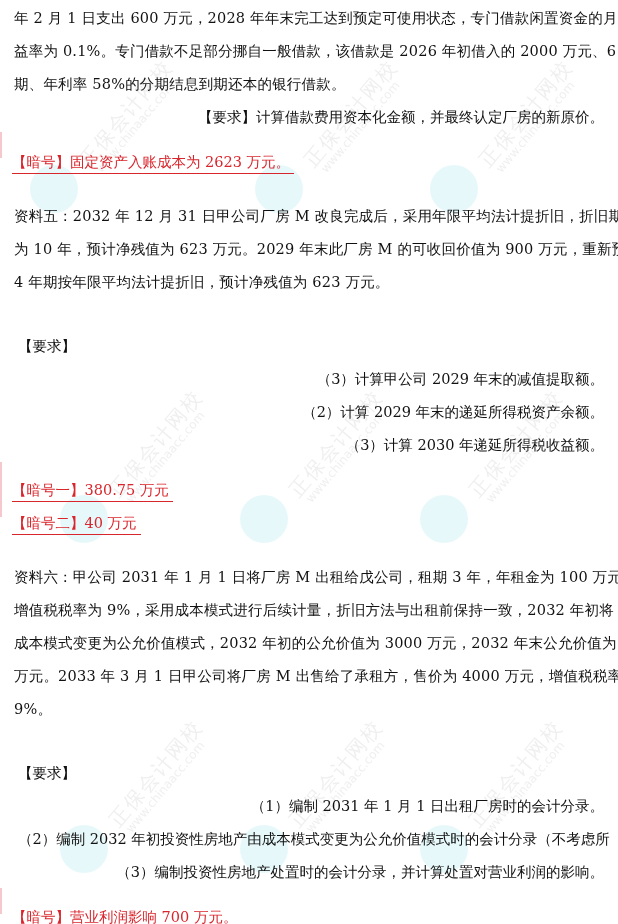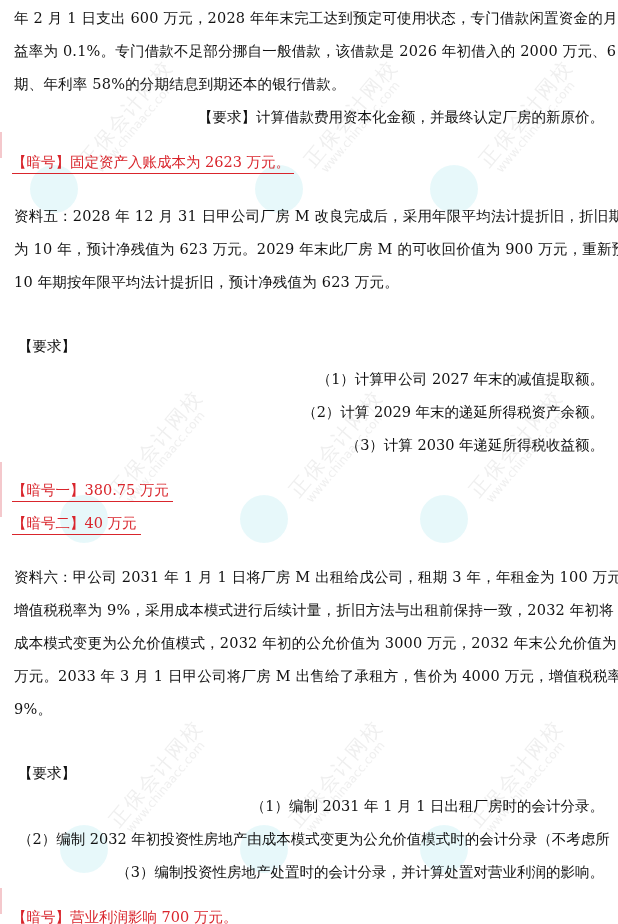--- a/index.html
+++ b/index.html
@@ -172,26 +172,26 @@
     <span class="line">期、年利率 58%的分期结息到期还本的银行借款。</span>
   </div>
   <div class="req-item" style="padding-left:0;">【要求】计算借款费用资本化金额，并最终认定厂房的新原价。</div>
   <div class="answer-row">
     <span class="answer">【暗号】固定资产入账成本为 2623 万元。</span>
   </div>
 
   <div class="gap"></div>
 
   <div class="para">
-    <span class="line">资料五：2028 年 12 月 31 日甲公司厂房 M 改良完成后，采用年限平均法计提折旧，折旧期</span>
+    <span class="line">资料五：2032 年 12 月 31 日甲公司厂房 M 改良完成后，采用年限平均法计提折旧，折旧期</span>
     <span class="line">为 10 年，预计净残值为 623 万元。2029 年末此厂房 M 的可收回价值为 900 万元，重新预计</span>
-    <span class="line">10 年期按年限平均法计提折旧，预计净残值为 623 万元。</span>
+    <span class="line">4 年期按年限平均法计提折旧，预计净残值为 623 万元。</span>
   </div>
   <div class="req-header">【要求】</div>
-  <div class="req-item">（1）计算甲公司 2027 年末的减值提取额。</div>
+  <div class="req-item">（3）计算甲公司 2029 年末的减值提取额。</div>
   <div class="req-item">（2）计算 2029 年末的递延所得税资产余额。</div>
   <div class="req-item">（3）计算 2030 年递延所得税收益额。</div>
   <div class="answer-row">
     <span class="answer">【暗号一】380.75 万元</span>
   </div>
   <div class="answer-row">
     <span class="answer">【暗号二】40 万元</span>
   </div>
 
   <div class="gap"></div>

